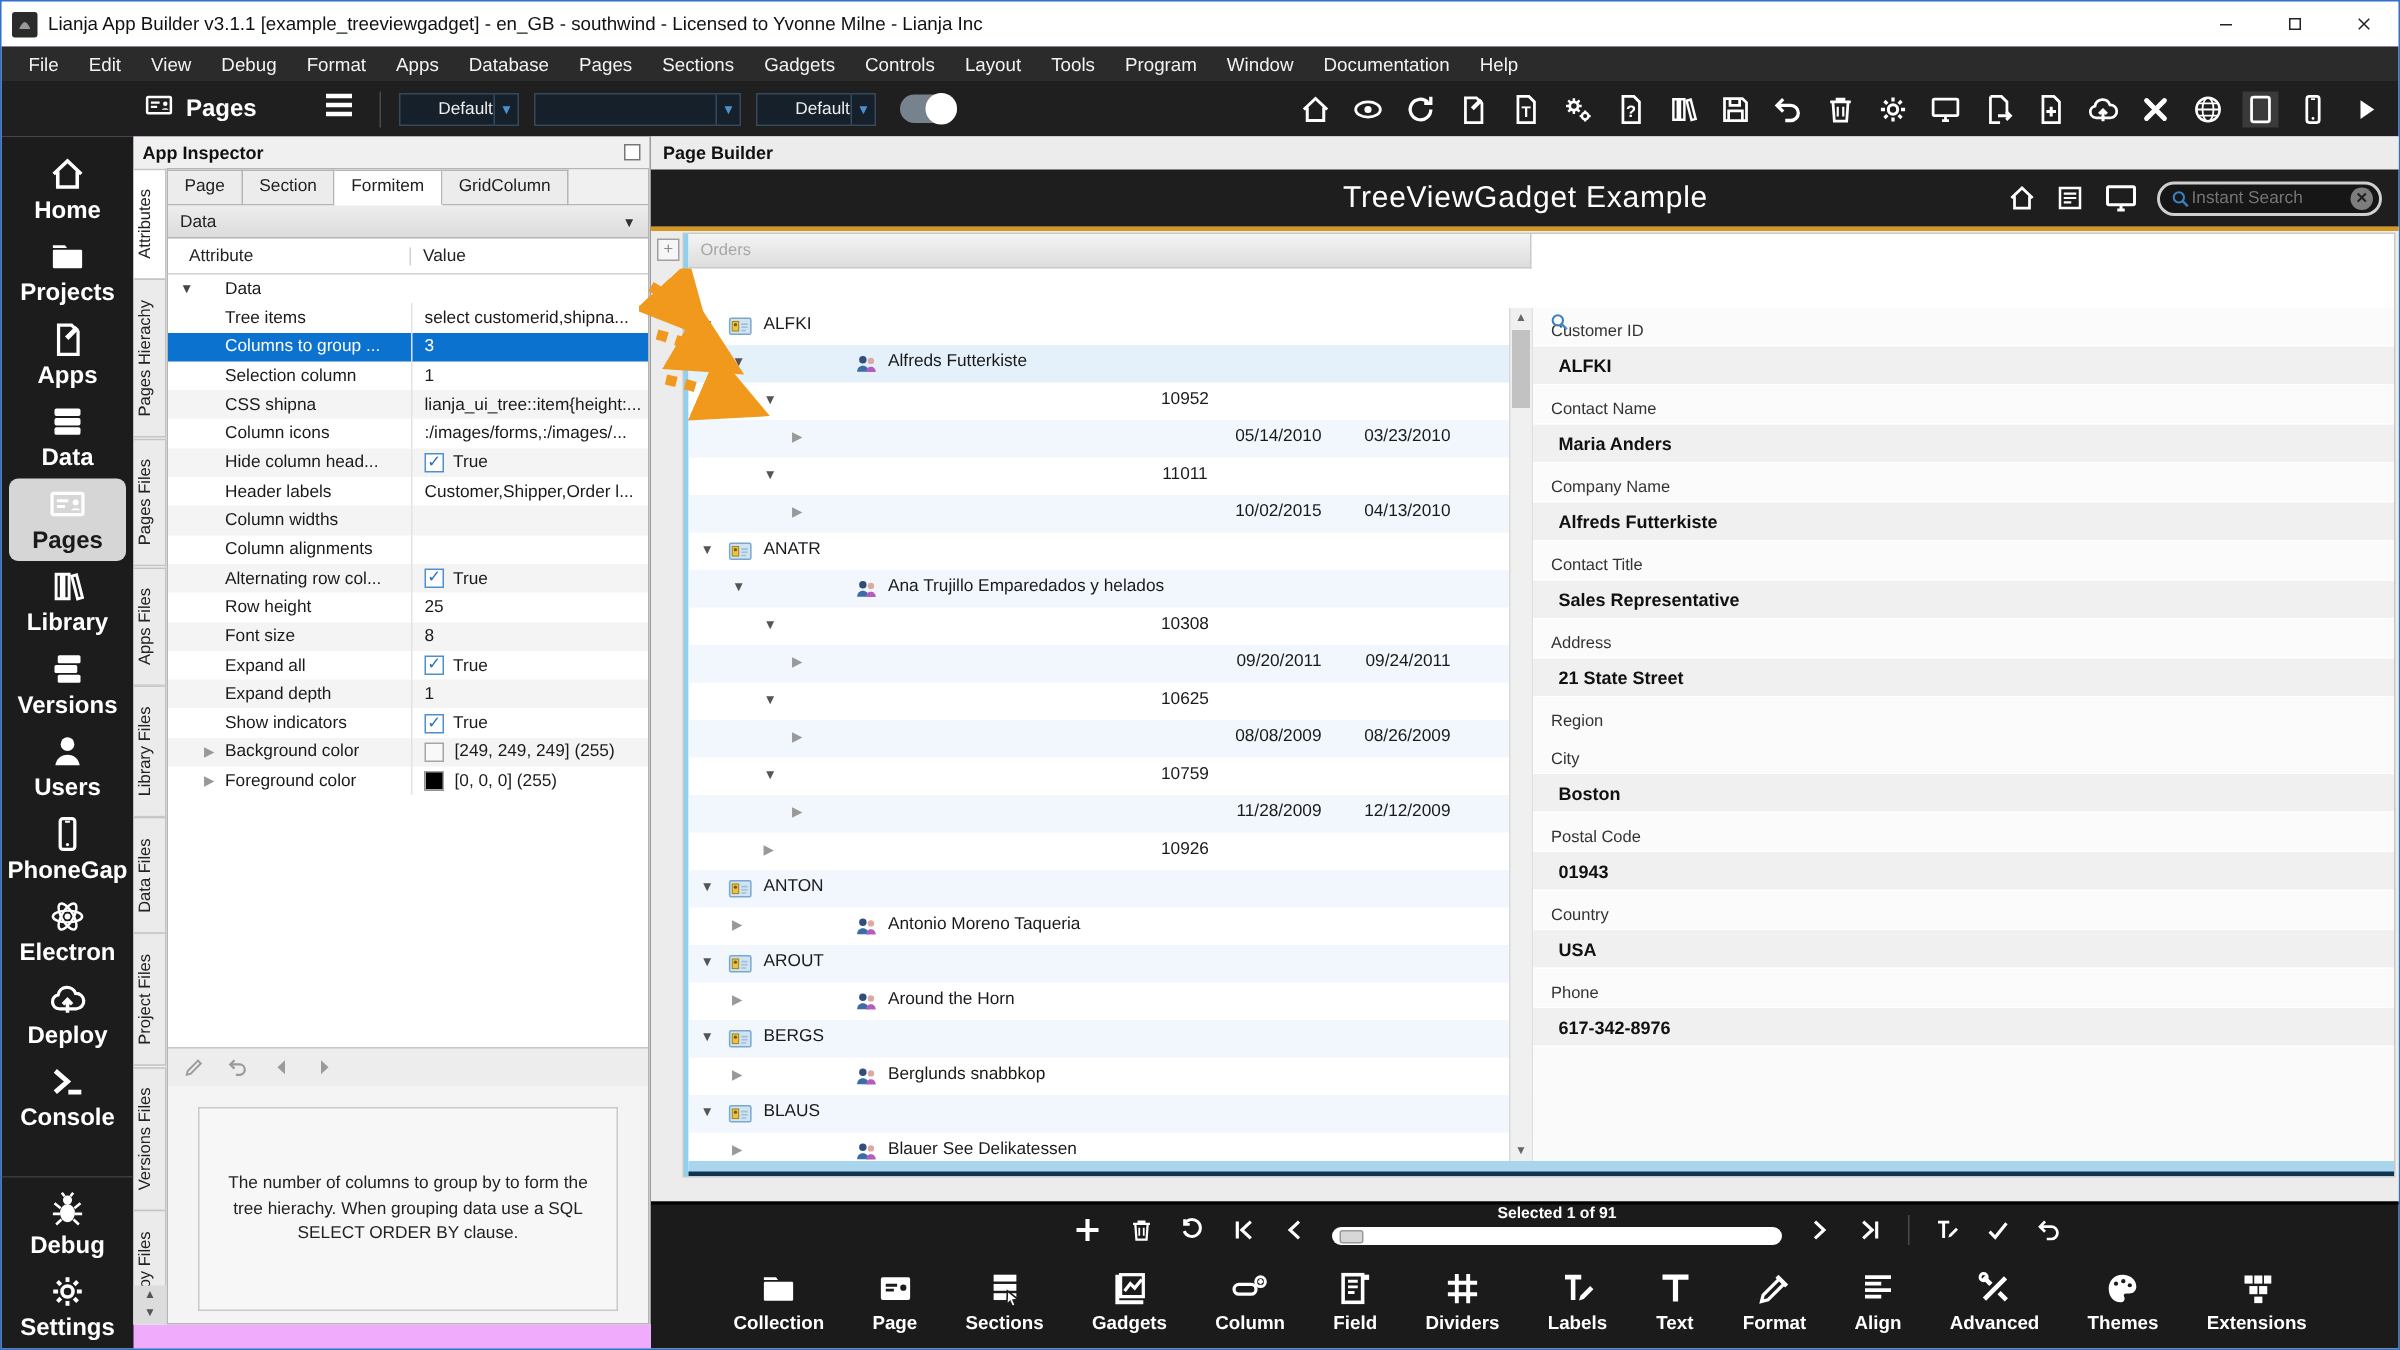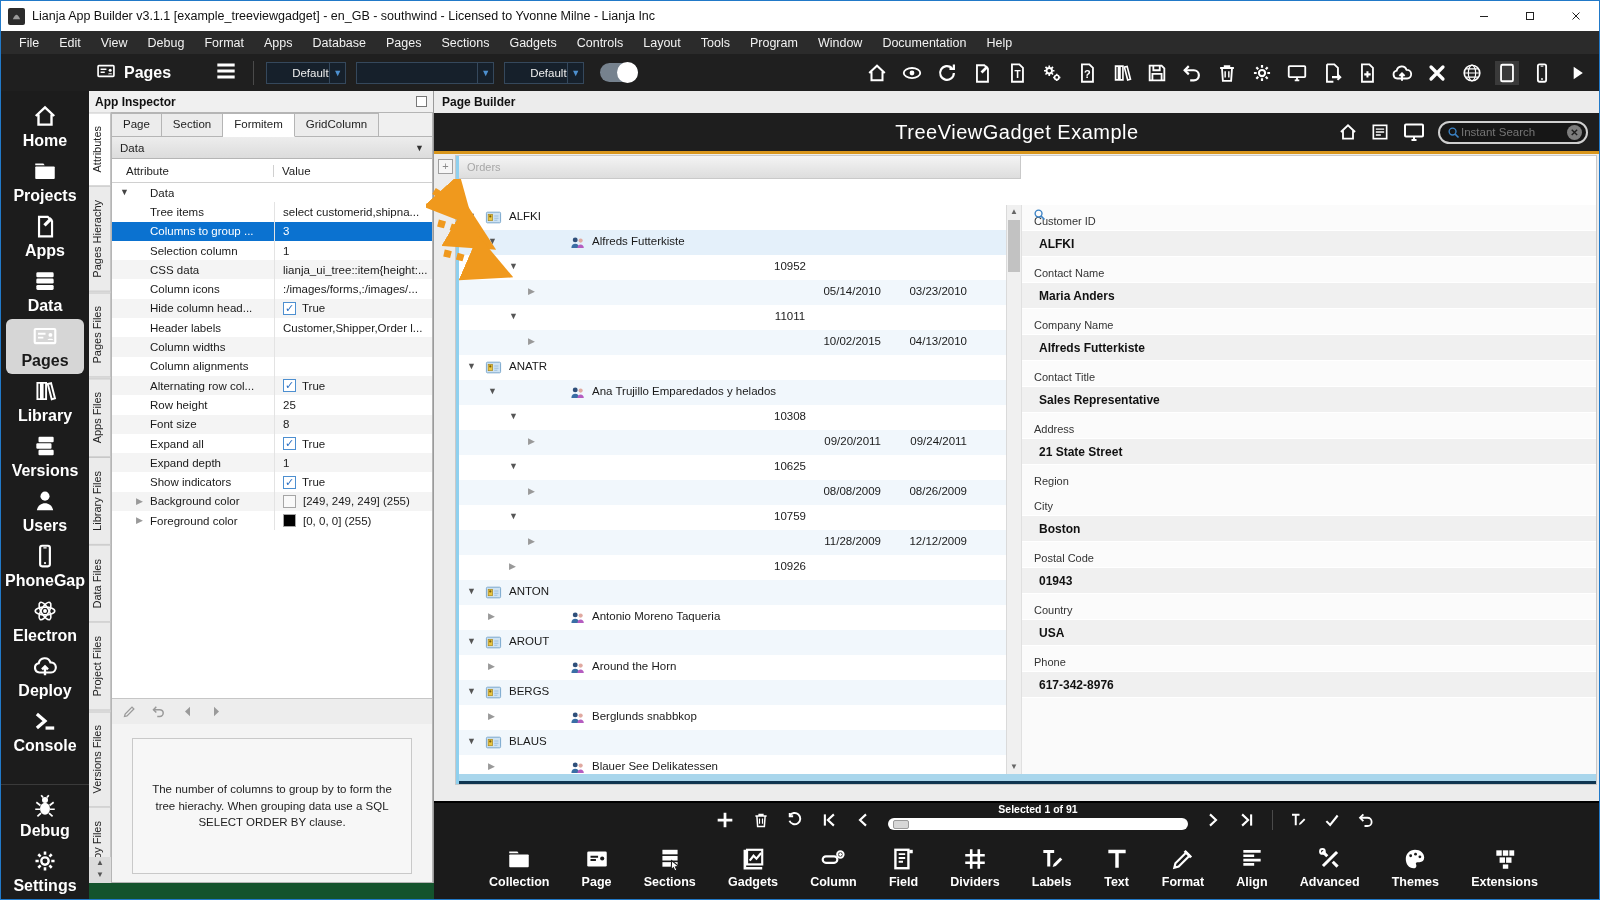--- a/index.html
+++ b/index.html
@@ -1,18 +1,18 @@
 <!DOCTYPE html>
 <html><head>
 <meta charset="utf-8">
 <style>
   * { margin:0; padding:0; box-sizing:border-box; }
   html,body { width:1600px; height:900px; background:#444; }
   body { font-family:"Liberation Sans", sans-serif; }
-  .win { position:relative; width:1600px; height:900px; background:#14532d; border:1px solid #2179c8; overflow:hidden; }
+  .win { position:relative; width:1600px; height:900px; background:#f0abfc; border:1px solid #2179c8; overflow:hidden; }
 
   
   .titlebar { position:absolute; left:0; top:0; width:100%; height:30px; background:#fff; display:flex; align-items:center; padding-left:7px; }
   .appicon { width:17px; height:17px; background:#2b2b2b; border-radius:2px; margin-right:7px; display:flex; align-items:center; justify-content:center; color:#bbb; }
   .titletext { font-size:12.5px; color:#111; }
   .wincontrols { position:absolute; right:0; top:0; height:30px; display:flex; }
   .wbtn { width:46px; height:30px; display:flex; align-items:center; justify-content:center; color:#222; }
 
   
   .menubar { position:absolute; left:0; top:30px; width:100%; height:23px; background:#2b2b2b; display:flex; align-items:center; padding-left:8px; }
@@ -508,21 +508,21 @@
           </div>
           <div class="attr-row">
             <span class="gut"></span>
             <span class="alab">Selection column</span>
             <span class="aval">
               <span>1</span>
             </span>
           </div>
           <div class="attr-row alt">
             <span class="gut"></span>
-            <span class="alab">CSS data</span>
+            <span class="alab">CSS shipna</span>
             <span class="aval">
               <span>lianja_ui_tree::item{height:...</span>
             </span>
           </div>
           <div class="attr-row">
             <span class="gut"></span>
             <span class="alab">Column icons</span>
             <span class="aval">
               <span>:/images/forms,:/images/...</span>
             </span>

